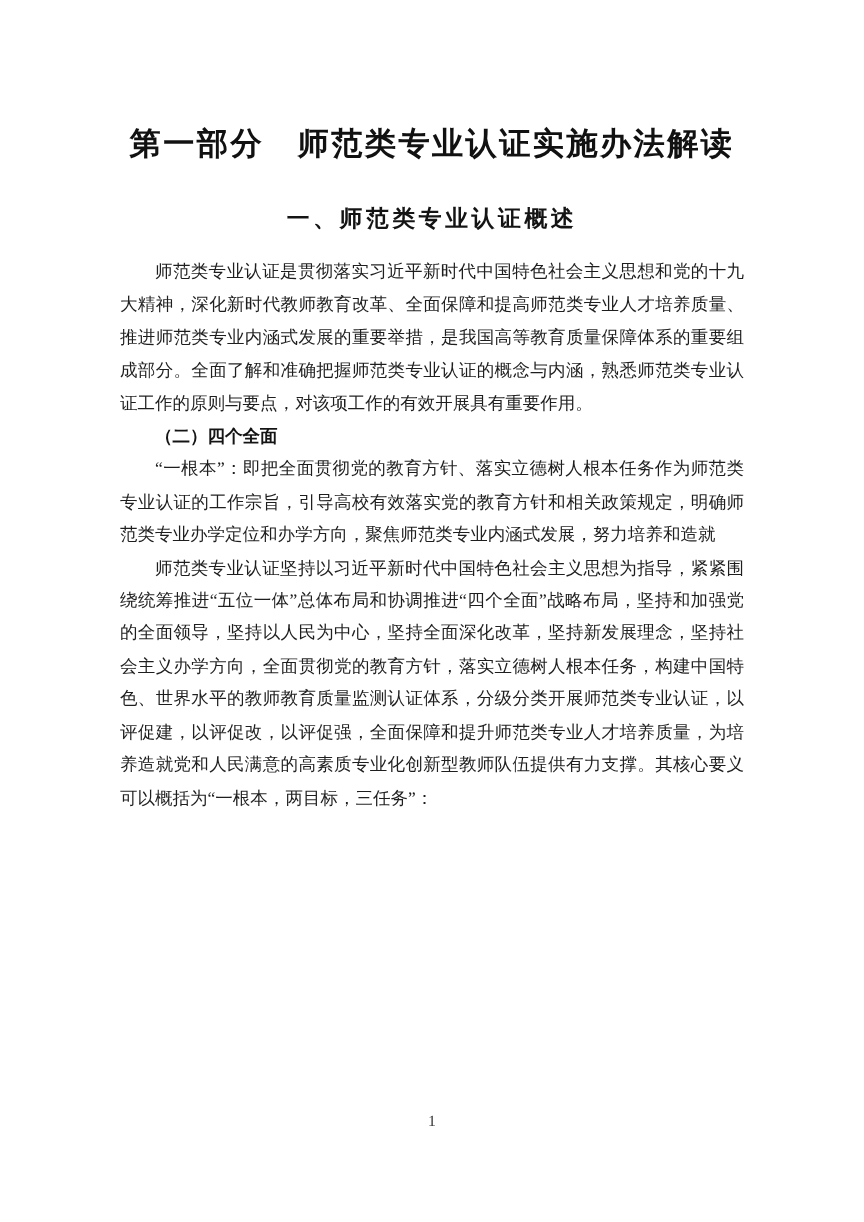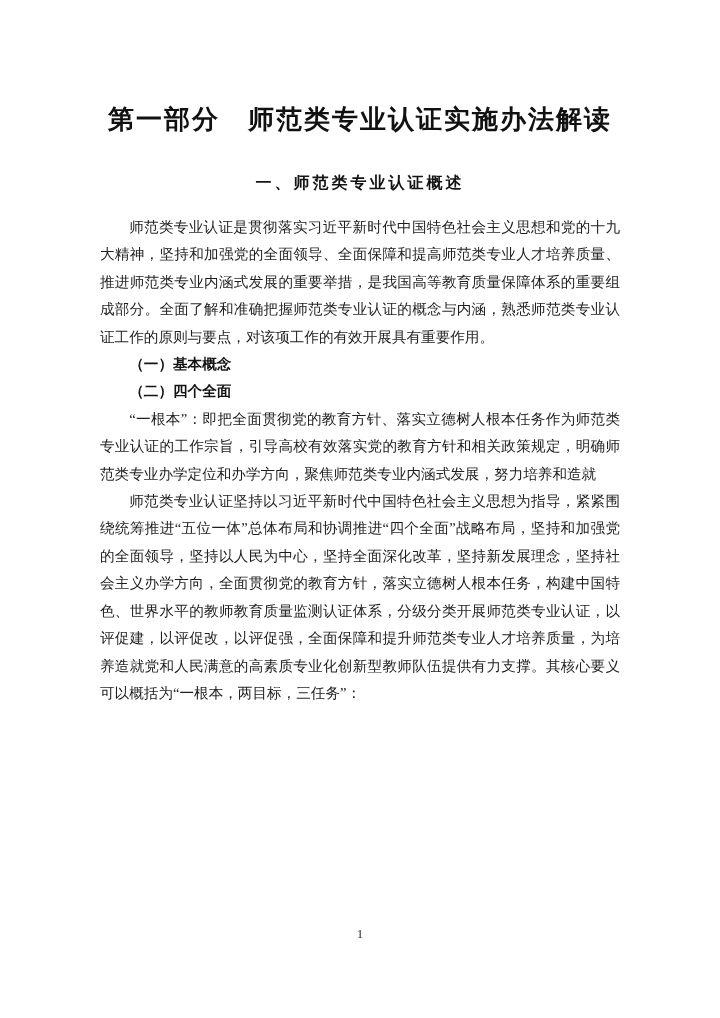--- a/index.html
+++ b/index.html
@@ -28,21 +28,21 @@
     font-size: 26px;
     line-height: 40px;
     letter-spacing: 2px;
     color: #111111;
     white-space: nowrap;
   }
   .section-heading {
     margin-top: 31px;
     text-align: center;
     font-weight: bold;
-    font-size: 16px;
+    font-size: 19px;
     line-height: 24px;
     letter-spacing: 3px;
     color: #141414;
   }
   .body-text {
     margin-top: 19px;
     font-size: 14.6px;
     line-height: 27.4px;
     text-align: justify;
     text-justify: inter-ideograph;
@@ -71,22 +71,21 @@
 <body>
 
 <div class="page">
   <div class="content">
 
     <div class="doc-title">第一部分　师范类专业认证实施办法解读</div>
 
     <div class="section-heading">一、师范类专业认证概述</div>
 
     <div class="body-text">
-      <p>师范类专业认证是贯彻落实习近平新时代中国特色社会主义思想和党的十九大精神，坚持和加强党的全面领导、全面保障和提高师范类专业人才培养质量、推进师范类专业内涵式发展的重要举措，是我国高等教育质量保障体系的重要组成部分。全面了解和准确把握师范类专业认证的概念与内涵，熟悉师范类专业认证工作的原则与要点，对该项工作的有效开展具有重要作用。</p>
-      <p class="subheading">（一）基本概念</p>
+      <p>师范类专业认证是贯彻落实习近平新时代中国特色社会主义思想和党的十九大精神，深化新时代教师教育改革、全面保障和提高师范类专业人才培养质量、推进师范类专业内涵式发展的重要举措，是我国高等教育质量保障体系的重要组成部分。全面了解和准确把握师范类专业认证的概念与内涵，熟悉师范类专业认证工作的原则与要点，对该项工作的有效开展具有重要作用。</p>
       <p class="subheading">（二）四个全面</p>
       <p>“一根本”：即把全面贯彻党的教育方针、落实立德树人根本任务作为师范类专业认证的工作宗旨，引导高校有效落实党的教育方针和相关政策规定，明确师范类专业办学定位和办学方向，聚焦师范类专业内涵式发展，努力培养和造就</p>
       <p>师范类专业认证坚持以习近平新时代中国特色社会主义思想为指导，紧紧围绕统筹推进“五位一体”总体布局和协调推进“四个全面”战略布局，坚持和加强党的全面领导，坚持以人民为中心，坚持全面深化改革，坚持新发展理念，坚持社会主义办学方向，全面贯彻党的教育方针，落实立德树人根本任务，构建中国特色、世界水平的教师教育质量监测认证体系，分级分类开展师范类专业认证，以评促建，以评促改，以评促强，全面保障和提升师范类专业人才培养质量，为培养造就党和人民满意的高素质专业化创新型教师队伍提供有力支撑。其核心要义可以概括为“一根本，两目标，三任务”：</p>
     </div>
 
   </div>
 
   <div class="page-number">1</div>
 </div>
 

